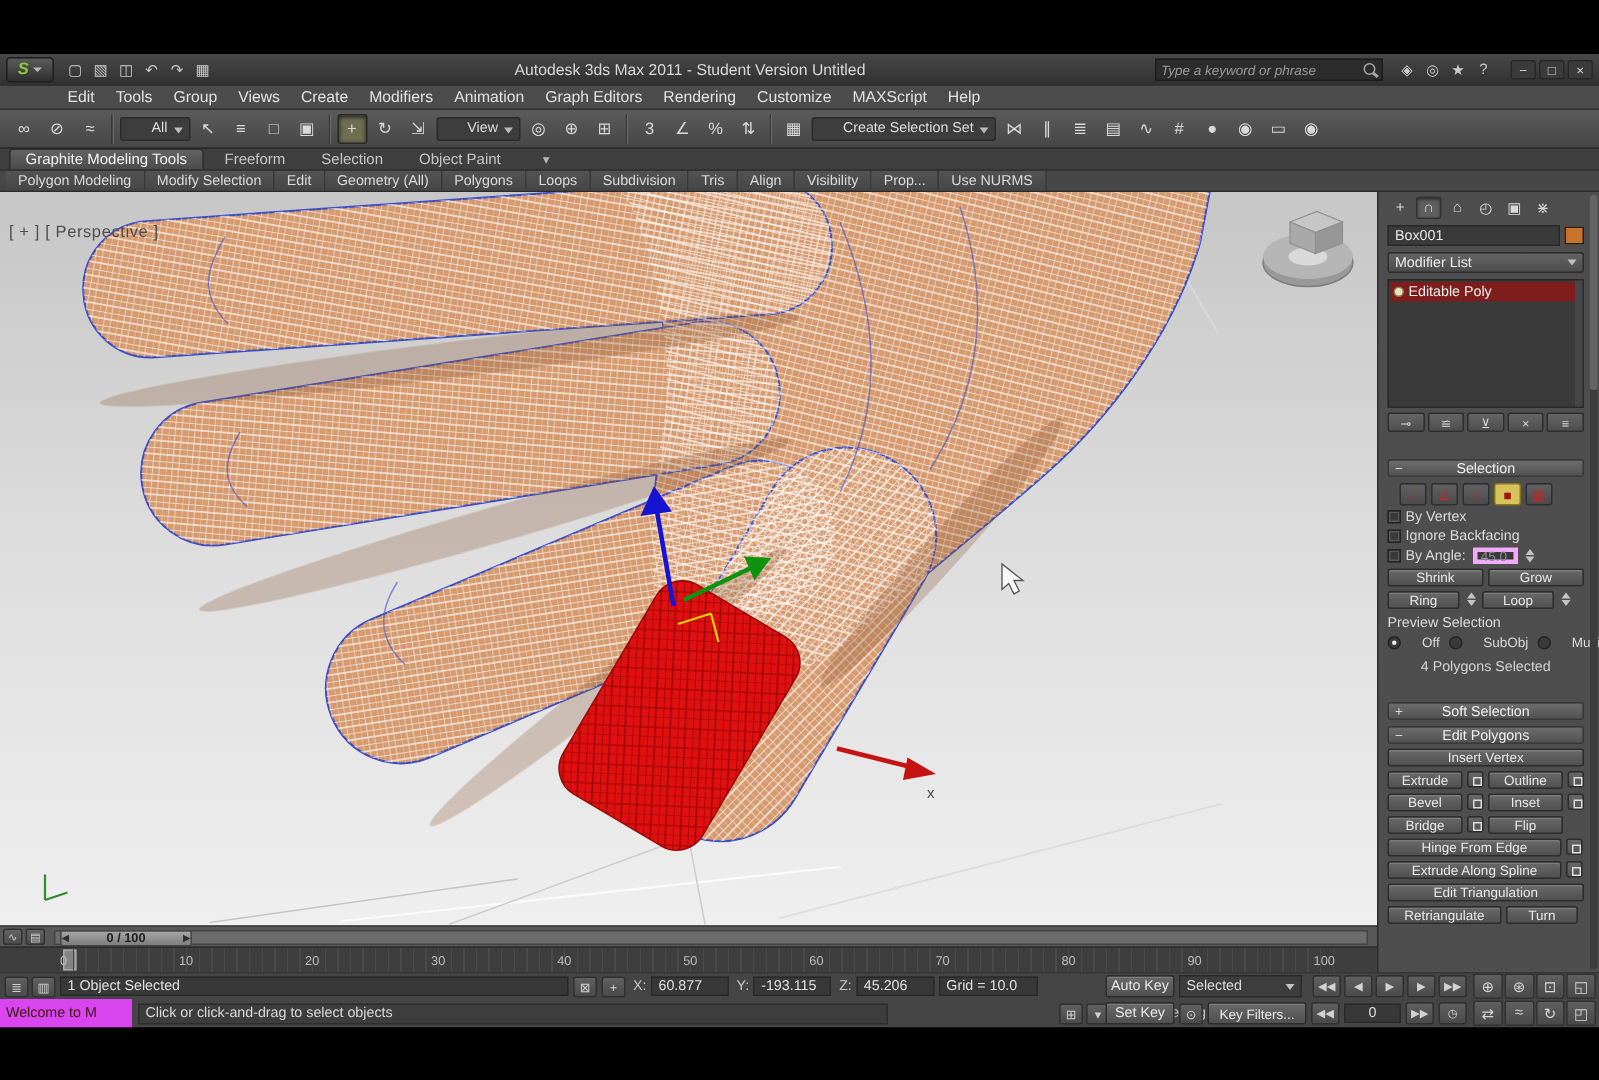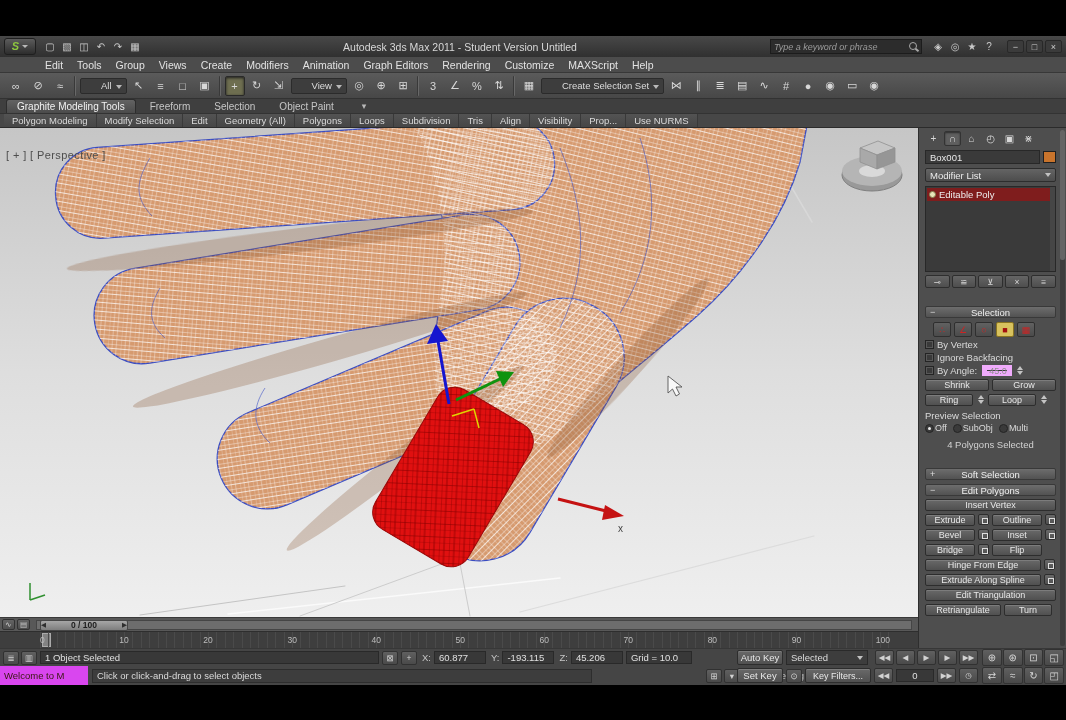--- a/index.html
+++ b/index.html
@@ -77,33 +77,33 @@
 .rohead{margin-top:4px;height:12px;background:linear-gradient(#6d6d6d,#525252);border:1px solid #393939;border-radius:2px;display:flex;align-items:center;justify-content:center;font-size:9.5px;color:#f0f0f0;position:relative}
 .rohead .pm{position:absolute;left:4px;font-size:9px;color:#ddd}
 .mt16{margin-top:18px}
 .subobjrow{display:flex;gap:3px;margin:4px 0 2px;padding-left:8px}
 .sobtn{width:18px;height:15px;background:linear-gradient(#616161,#4b4b4b);border:1px solid #2f2f2f;border-radius:2px;display:flex;align-items:center;justify-content:center}
 .sobtn .g{color:#cc2424;font-size:9px}
 .sobtn.active{background:#d8c25e;border-color:#8a7420}
 .sobtn.active .g{color:#a31010}
 .cbrow{display:flex;align-items:center;gap:3px;margin-top:2px;font-size:9.5px;color:#dadada;height:11px}
 .cb{width:9px;height:9px;background:#3a3a3a;border:1px solid #242424;box-shadow:inset 0 0 0 1px #585858;flex:none}
-.numfield{width:30px;height:11px;background:#3a3a3a;border:5px solid #f0abfc;font-size:9px;display:flex;align-items:center;padding:0 2px;margin-left:2px}
+.numfield{width:30px;height:11px;background:#3a3a3a;border:3px solid #f0abfc;font-size:9px;display:flex;align-items:center;padding:0 2px;margin-left:2px}
 .dim{color:#909090}
 .spin{width:9px;height:11px;display:flex;flex-direction:column;justify-content:space-between;padding:1px 0;flex:none}
 .spin::before{content:"";border-left:3.5px solid transparent;border-right:3.5px solid transparent;border-bottom:4px solid #c4c4c4;width:0;margin:0 auto}
 .spin::after{content:"";border-left:3.5px solid transparent;border-right:3.5px solid transparent;border-top:4px solid #c4c4c4;width:0;margin:0 auto}
 .btnrow{display:flex;gap:3px;margin-top:3px;align-items:flex-start}
 .pbtn{height:12px;background:linear-gradient(#696969,#505050);border:1px solid #2d2d2d;border-radius:2px;color:#e8e8e8;font-size:9px;display:inline-flex;align-items:center;justify-content:center;box-shadow:inset 0 1px 0 #7c7c7c;white-space:nowrap}
 .w64{width:64px}.w52{width:50px}.w48{width:48px}.w72{width:76px}.w104{width:116px}.full{width:100%}
 .sq{width:11px;height:11px;background:linear-gradient(#696969,#505050);border:1px solid #2d2d2d;border-radius:2px;position:relative;flex:none}
 .sq::after{content:"";position:absolute;left:2.5px;top:2.5px;width:4px;height:4px;border:1px solid #ddd}
 .plabel{margin-top:4px;font-size:9.5px;color:#dadada}
 .radiorow{display:flex;gap:6px;margin-top:2px;align-items:center}
-.radio-item{display:flex;align-items:center;gap:1px;font-size:9px;color:#dadada}
+.radio-item{display:flex;align-items:center;gap:14px;font-size:9px;color:#dadada}
 .radio{width:9px;height:9px;border-radius:50%;background:#3a3a3a;border:1px solid #242424;position:relative;flex:none}
 .radio.on::after{content:"";position:absolute;left:2px;top:2px;width:3px;height:3px;border-radius:50%;background:#ededed}
 .selstatus{margin-top:6px;text-align:center;font-size:9.5px;color:#d2d2d2}
 .panelscroll{position:absolute;right:1px;top:2px;bottom:2px;width:5px;background:#3d3d3d;border-radius:2px}
 .panelscroll .thumb{width:100%;height:130px;background:#656565;border-radius:2px}
 
 
 .timeslider{position:absolute;left:0;top:489px;width:918px;height:14px;background:#585858;border-top:1px solid #3a3a3a;display:flex;align-items:center;gap:2px;padding-left:2px}
 .tsicon{width:13px;height:11px;background:linear-gradient(#646464,#4d4d4d);border:1px solid #323232;border-radius:2px;display:flex;align-items:center;justify-content:center;color:#ccc;font-size:7.5px}
 .tstrack{position:relative;flex:1;height:10px;margin:0 6px 0 4px;background:#6d6d6d;border:1px solid #454545}

